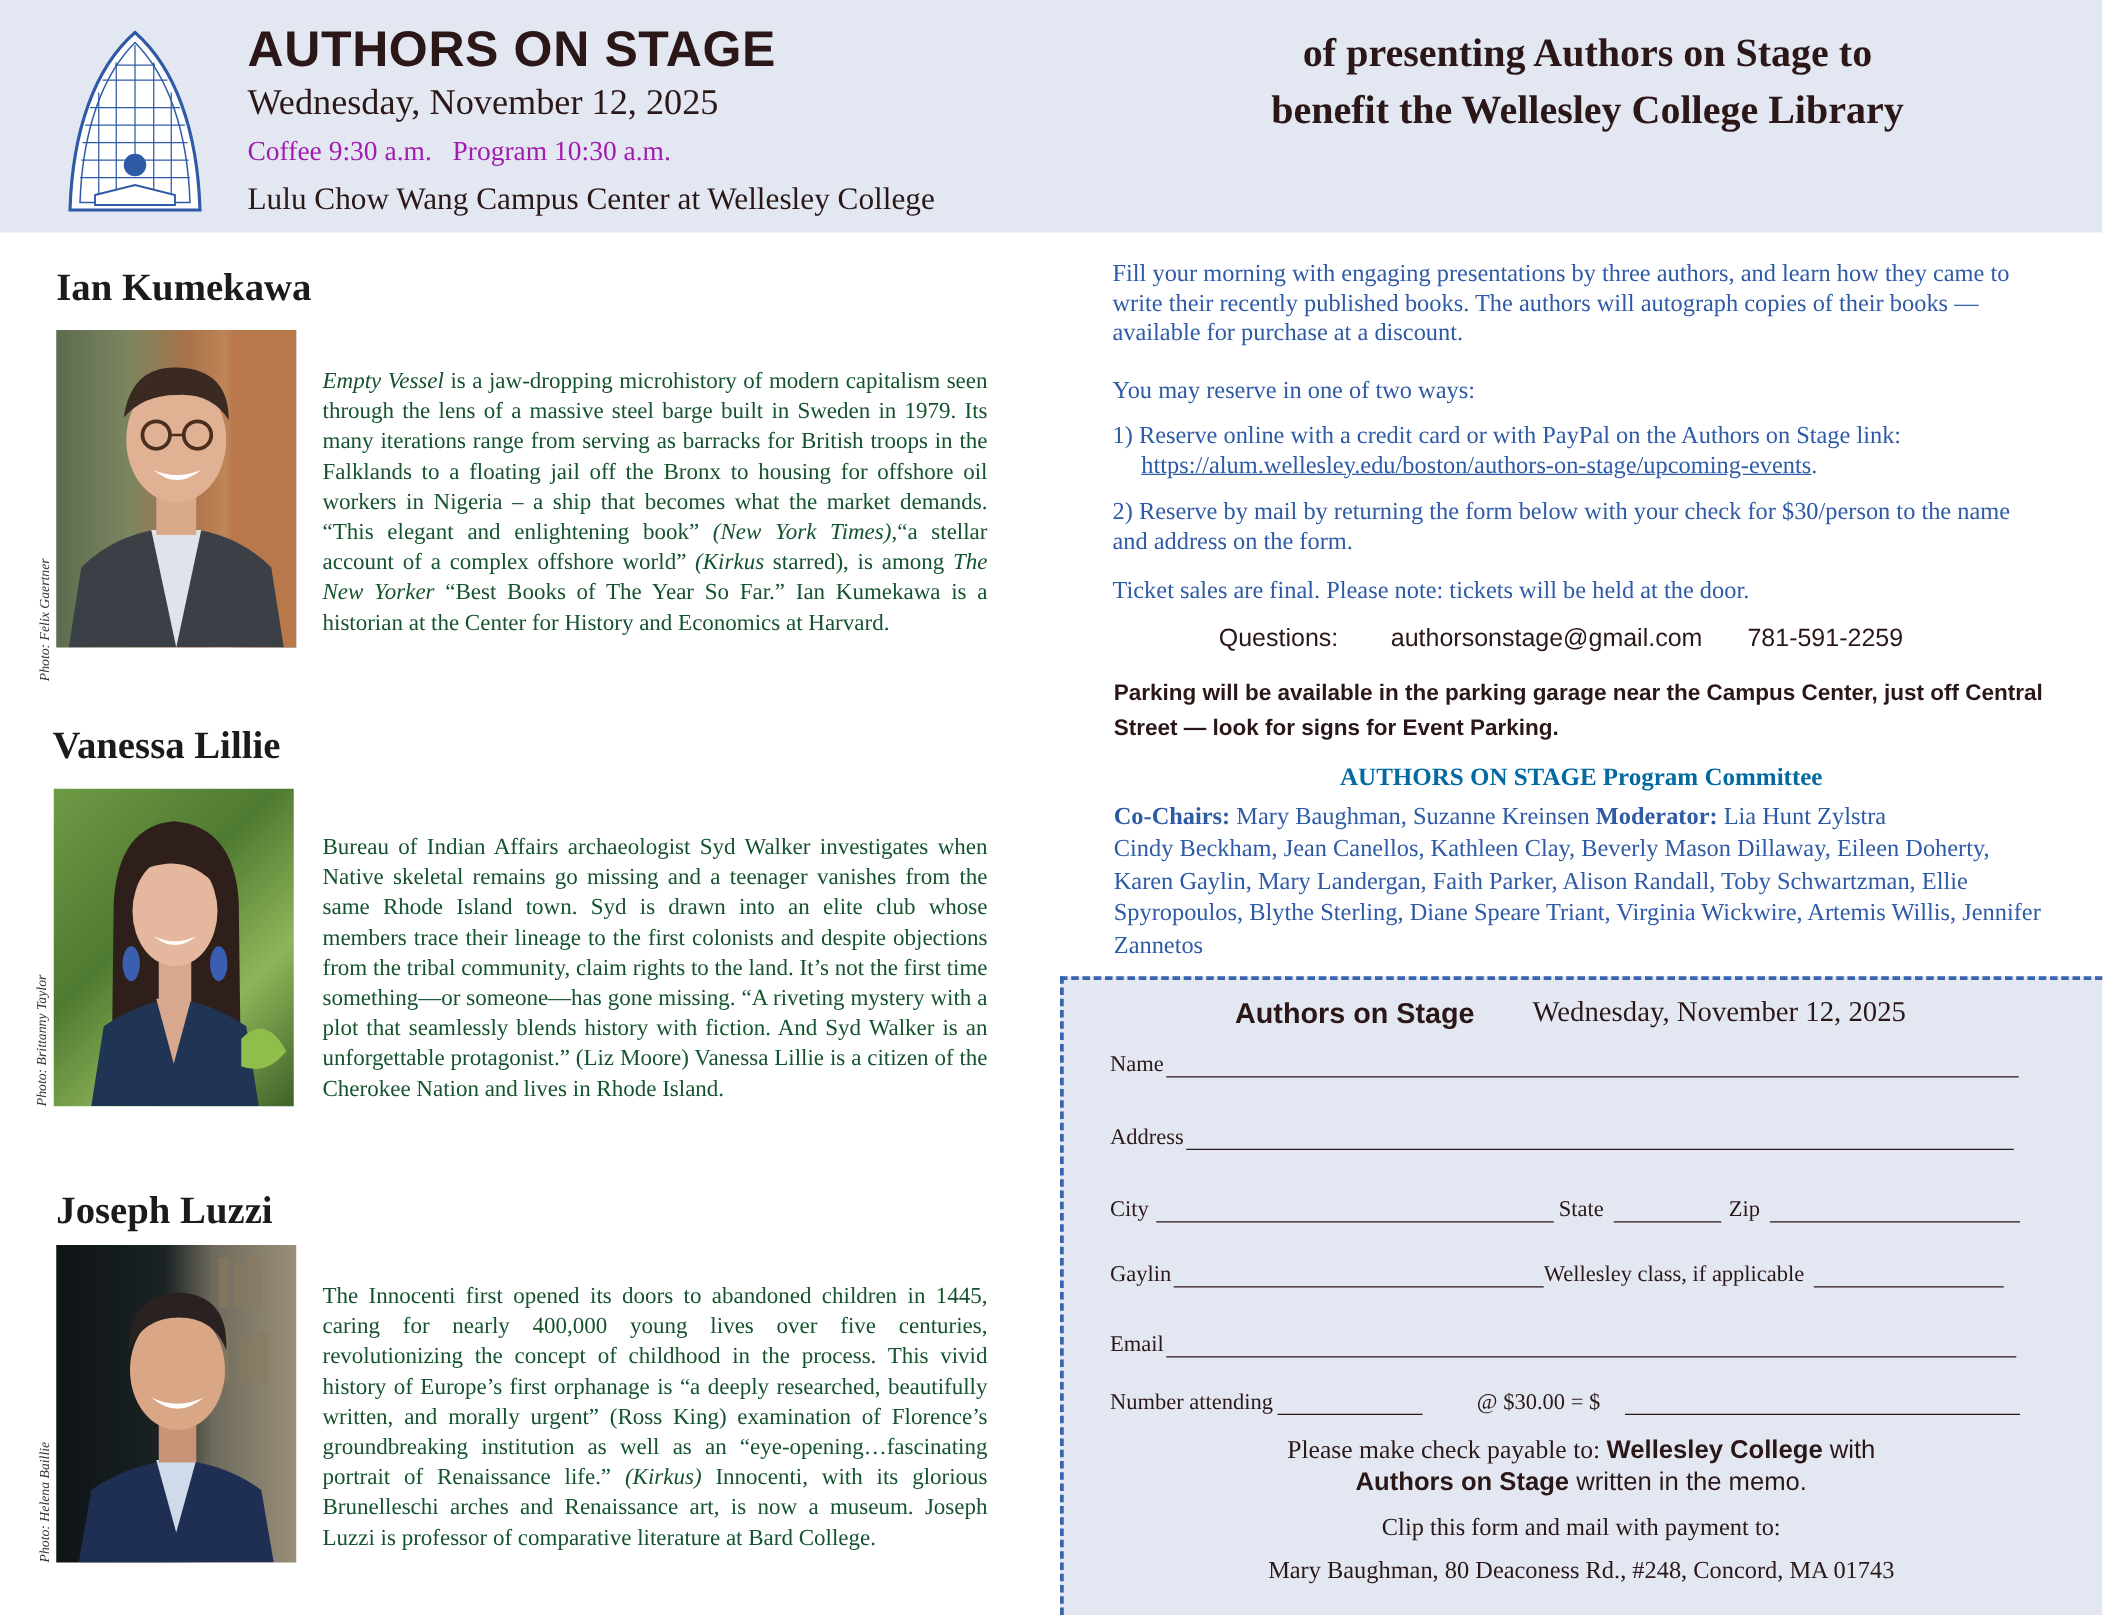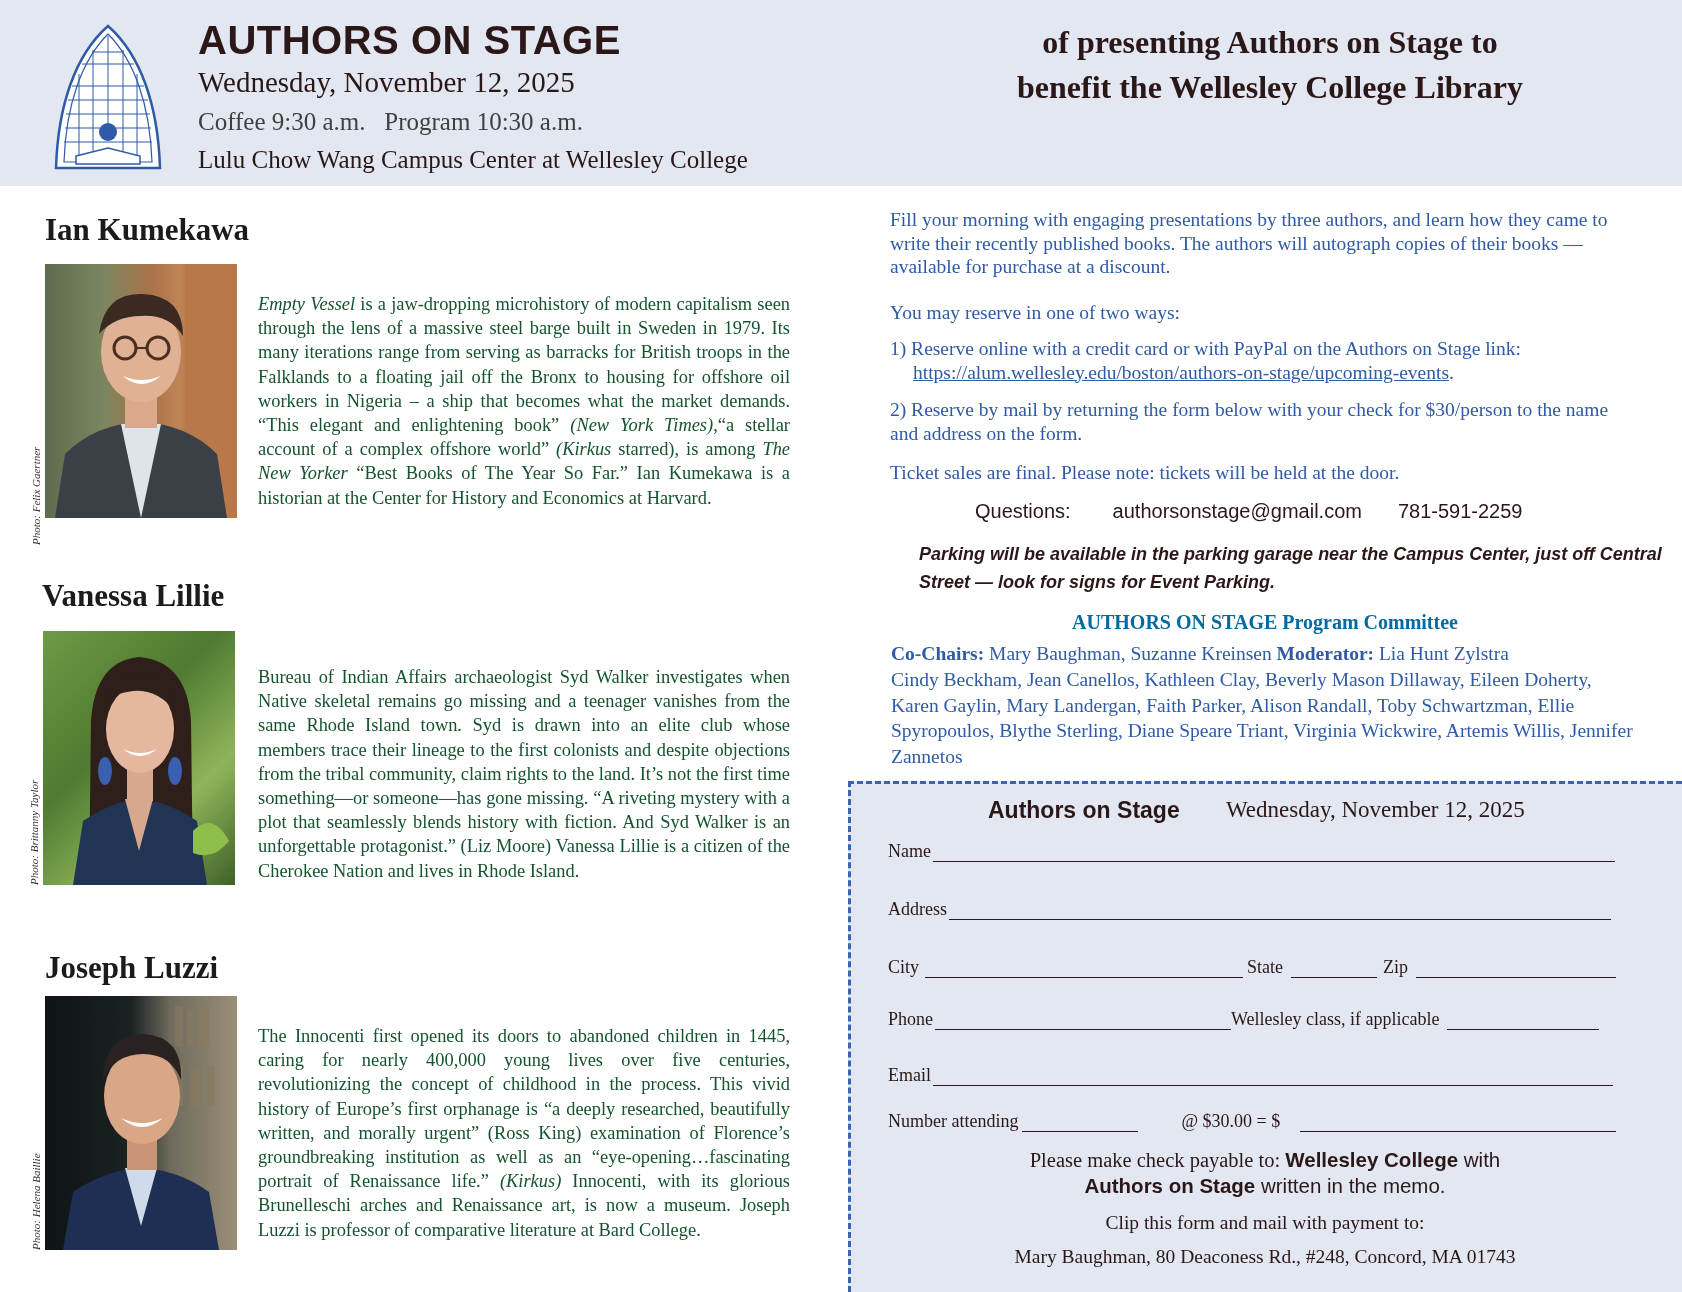--- a/index.html
+++ b/index.html
@@ -3,36 +3,36 @@
 <meta charset="utf-8">
 <style>
   * { box-sizing: border-box; margin: 0; padding: 0; }
   html, body { width: 1682px; height: 1292px; background: #ffffff; overflow: hidden; }
   body { position: relative; font-family: "Liberation Serif", serif; color: #2e5aa6; }
 
   .header { position: absolute; left: 0; top: 0; width: 1682px; height: 186px; background: #e2e7f1; }
   .logo { position: absolute; left: 52px; top: 24px; width: 112px; height: 146px; }
   .hdr-title { position: absolute; left: 198px; top: 18px; font-family: "Liberation Sans", sans-serif; font-weight: bold; font-size: 40px; color: #2b1717; letter-spacing: 0.5px; }
   .hdr-date { position: absolute; left: 198px; top: 66px; font-size: 29px; color: #2b1717; }
-  .hdr-times { position: absolute; left: 198px; top: 108px; font-size: 25px; color: #404040; white-space: pre; }
+  .hdr-times { position: absolute; left: 198px; top: 108px; font-size: 22px; color: #a21caf; white-space: pre; }
   .hdr-venue { position: absolute; left: 198px; top: 146px; font-size: 25px; color: #2b1717; }
   .hdr-right { position: absolute; left: 960px; top: 20px; width: 620px; text-align: center; font-weight: bold; font-size: 32px; line-height: 45px; color: #2b1717; }
   .hdr-right sup { font-size: 18px; }
 
   .author { position: absolute; left: 0; width: 800px; }
   .author-name { position: absolute; font-weight: bold; font-size: 31px; color: #1d1a1a; }
   .author-photo { position: absolute; width: 192px; height: 254px; overflow: hidden; }
   .photo-credit { position: absolute; font-style: italic; font-size: 11px; color: #333; transform: rotate(-90deg); transform-origin: left top; white-space: nowrap; }
   .book-desc { position: absolute; left: 258px; width: 532px; font-size: 18.4px; line-height: 24.2px; text-align: justify; color: #14532d; }
   .book-desc i { font-style: italic; }
 
   .right-col { position: absolute; left: 890px; width: 748px; font-size: 19.5px; line-height: 23.5px; color: #2e5aa6; }
   .link { text-decoration: underline; color: #2e5aa6; cursor: pointer; }
   .questions { position: absolute; left: 975px; top: 500px; font-family: "Liberation Sans", sans-serif; font-size: 20px; color: #2b1717; white-space: pre; }
-  .parking { position: absolute; left: 891px; top: 540px; width: 760px; font-family: "Liberation Sans", sans-serif; font-style: italic; font-weight: bold; font-size: 18px; line-height: 28px; color: #2b1717; margin-left: 28px; }
+  .parking { position: absolute; left: 891px; top: 540px; width: 760px; font-family: "Liberation Sans", sans-serif; font-weight: bold; font-size: 18px; line-height: 28px; color: #2b1717; }
   .committee-title { position: absolute; left: 890px; top: 611px; width: 750px; text-align: center; font-weight: bold; font-size: 20px; color: #0369a1; }
   .committee { position: absolute; left: 891px; top: 641px; width: 750px; font-size: 19.5px; line-height: 25.8px; color: #2e5aa6; }
   .committee b { font-weight: bold; }
 
   .form-box { position: absolute; left: 848px; top: 781px; width: 834px; height: 511px; background: #e2e7f1; border-top: 3px dashed #3a64ad; border-left: 3px dashed #3a64ad; }
   .form-head { position: absolute; left: 988px; top: 797px; font-family: "Liberation Sans", sans-serif; font-weight: bold; font-size: 23px; color: #2b1717; }
   .form-date { position: absolute; left: 1226px; top: 797px; font-size: 23px; color: #2b1717; }
   .form-row { position: absolute; left: 888px; font-size: 18px; color: #2b1717; display: flex; align-items: flex-end; white-space: nowrap; }
   .field { display: inline-block; border-bottom: 1.5px solid #2b1717; height: 22px; margin-left: 2px; background: transparent; font-size: 18px; font-family: "Liberation Serif", serif; color: #2b1717; }
   .field input { width: 100%; height: 100%; border: none; background: transparent; outline: none; font: inherit; color: inherit; }
@@ -175,21 +175,21 @@
 </div>
 <div class="form-row" style="top:956px;">
   <span>City</span>
   <span class="field" style="width:318px; margin-left:6px;"><input type="text" style=""></span>
   <span style="margin-left:4px;">State</span>
   <span class="field" style="width:86px; margin-left:8px;"><input type="text" style=""></span>
   <span style="margin-left:6px;">Zip</span>
   <span class="field" style="width:200px; margin-left:8px;"><input type="text" style=""></span>
 </div>
 <div class="form-row" style="top:1008px;">
-  <span>Phone</span>
+  <span>Gaylin</span>
   <span class="field" style="width:296px;"><input type="text" style=""></span>
   <span>Wellesley class, if applicable</span>
   <span class="field" style="width:152px; margin-left:8px;"><input type="text" style=""></span>
 </div>
 <div class="form-row" style="top:1064px;">
   <span>Email</span>
   <span class="field" style="width:680px;"><input type="text" style=""></span>
 </div>
 <div class="form-row" style="top:1110px;">
   <span>Number attending</span>

